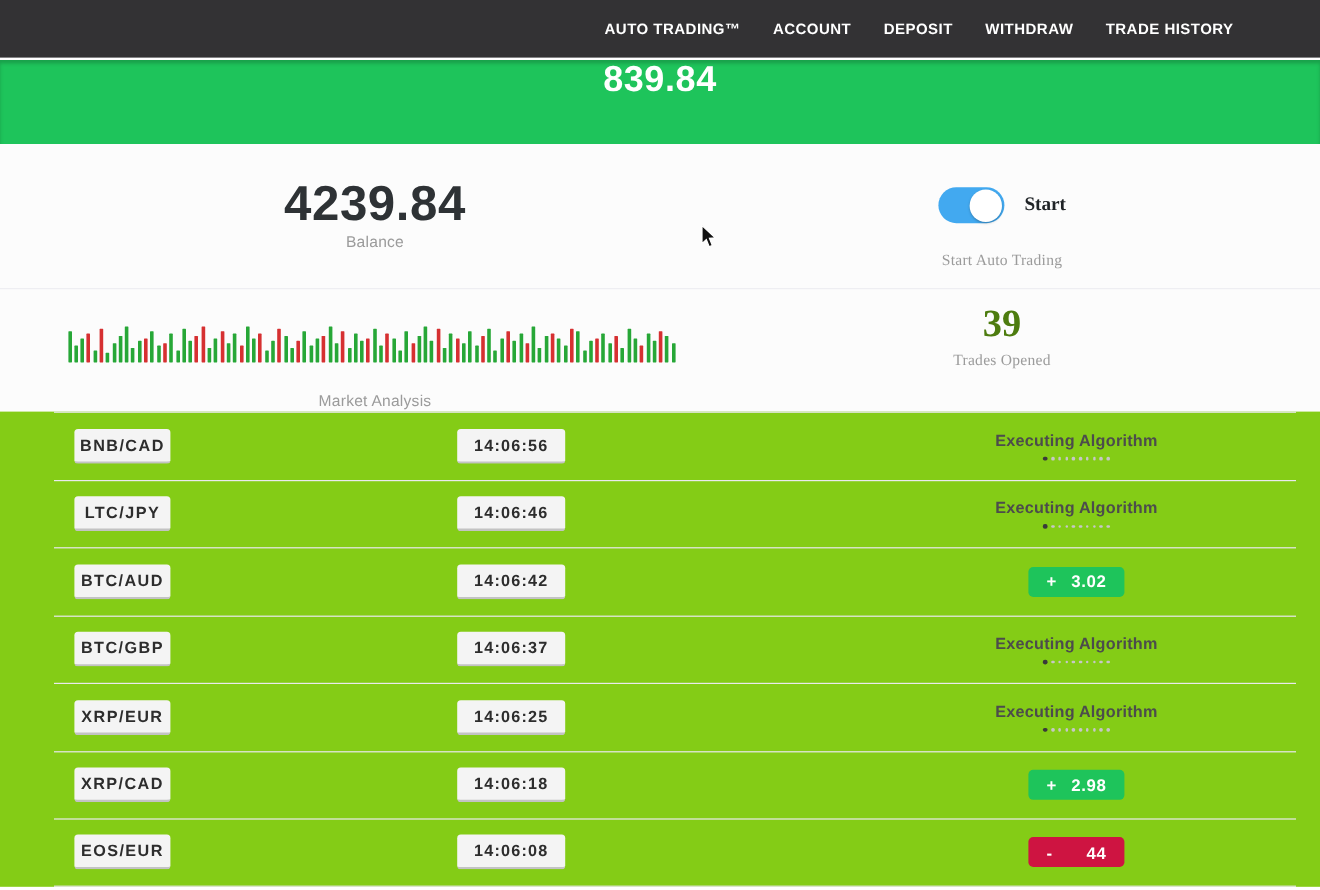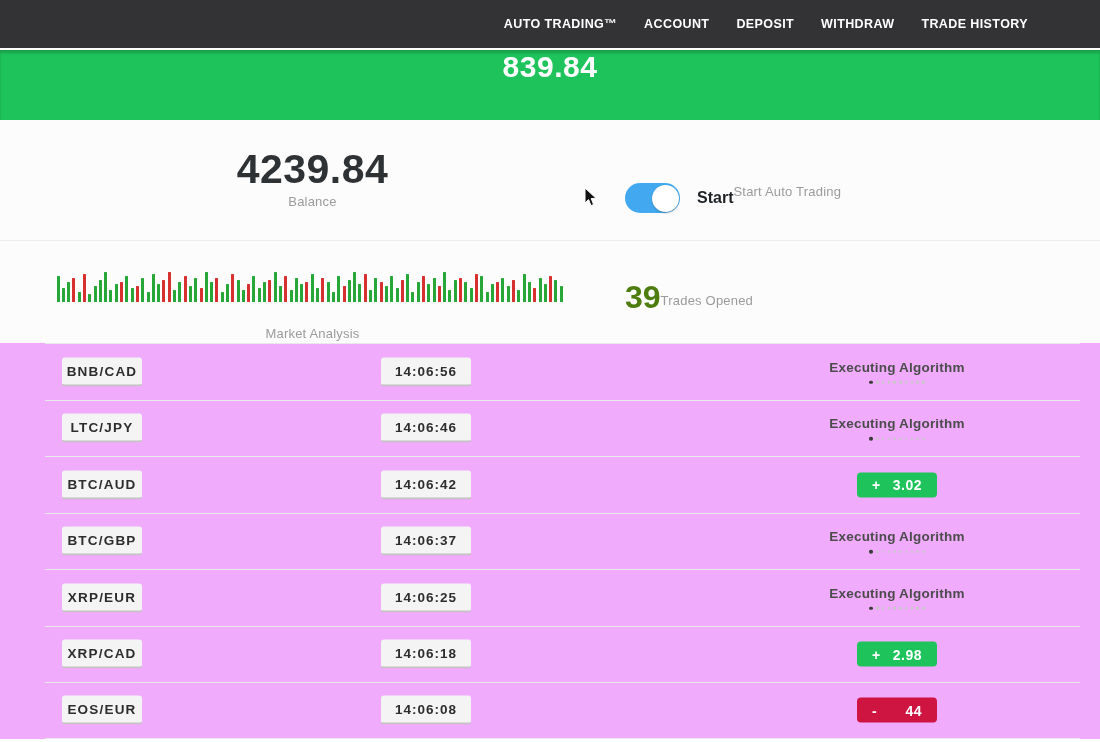--- a/index.html
+++ b/index.html
@@ -17,44 +17,44 @@
   .banner { height:70px; background:var(--green); text-align:center; color:#fff;
     box-shadow:inset 0 3px 3px rgba(0,0,0,.18); }
   .banner-label { padding-top:11px; font-size:13.5px; font-weight:700; letter-spacing:.2px; }
   .banner-value { font-size:30px; font-weight:700; letter-spacing:.5px; margin-top:2px; }
 
   
   .stats-row1 { height:120px; display:flex; background:#fcfcfc; }
   .stats-row2 { height:103px; display:flex; background:#fcfcfc;
     border-top:1px solid #eeeef2; }
   .half-l { width:625px; display:flex; flex-direction:column; align-items:center; }
-  .half-r { width:420px; display:flex; flex-direction:row; align-items:center; }
+  .half-r { width:420px; display:flex; flex-direction:column; align-items:center;font-family:Liberation Serif, serif; }
   .balance-value { margin-top:26px; font-size:41px; font-weight:700; color:#2e3235;
     letter-spacing:.5px; }
   .muted { color:#9b9b9b; font-size:13px; letter-spacing:.2px; }
   .balance-label { margin-top:1px; }
   .toggle-row { margin-top:36px; display:flex; align-items:center; gap:17px; }
   .toggle { width:55px; height:30px; border-radius:15px; background:var(--blue);
     position:relative; cursor:pointer; }
   .knob { position:absolute; top:1.5px; right:1.5px; width:27px; height:27px;
     border-radius:50%; background:#fff; box-shadow:0 1px 2px rgba(0,0,0,.25); }
   .toggle-label { font-size:16px; font-weight:700; color:#1f2326; }
   .auto-label { margin-top:23px; }
 
   .bars { margin-top:17px; height:44px; width:512px; display:flex;
     align-items:flex-end; gap:2.3px; }
   .bar { width:3px; border-radius:.5px; }
   .bar.g { background:#27a737; }
   .bar.r { background:#d63031; }
   .market-label { margin-top:24px; }
   .trades-value { margin-top:10px; font-size:32px; font-weight:700; color:#4d7c0f; }
-  .trades-label { margin-top:16px; }
-
-  
-  .table { background:#f0abfc; }
+  .trades-label { margin-top:4px; }
+
+  
+  .table { background:#84cc16; }
   .trow { position:relative; height:56.5px; margin:0 20px 0 45px;
     border-top:1px solid #e9e9ed; }
   .trow:last-child { border-bottom:1px solid #e9e9ed; }
   .chip { position:absolute; top:50%; transform:translateY(-50%);
     background:#f4f4f4; border-radius:3px; border-bottom:2px solid #c3c3c3;
     font-size:13.5px; font-weight:700; color:#2d2d2d; letter-spacing:1.2px;
     padding:6px 0; text-align:center; cursor:pointer; }
   .chip-pair { left:17px; width:80px; }
   .chip-time { left:336px; width:90px; letter-spacing:1px; }
   .status { position:absolute; left:752px; width:200px; top:50%;

